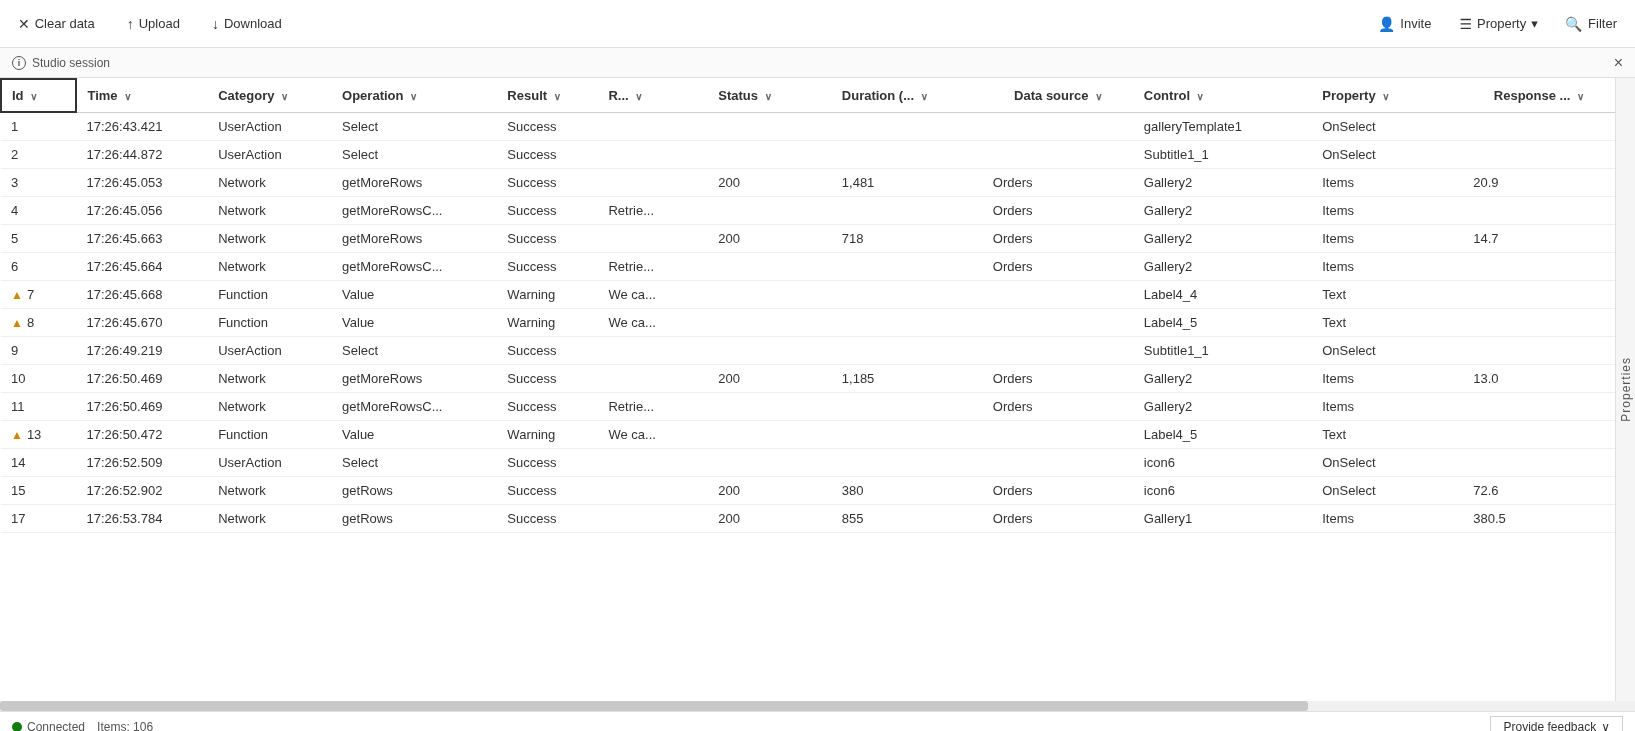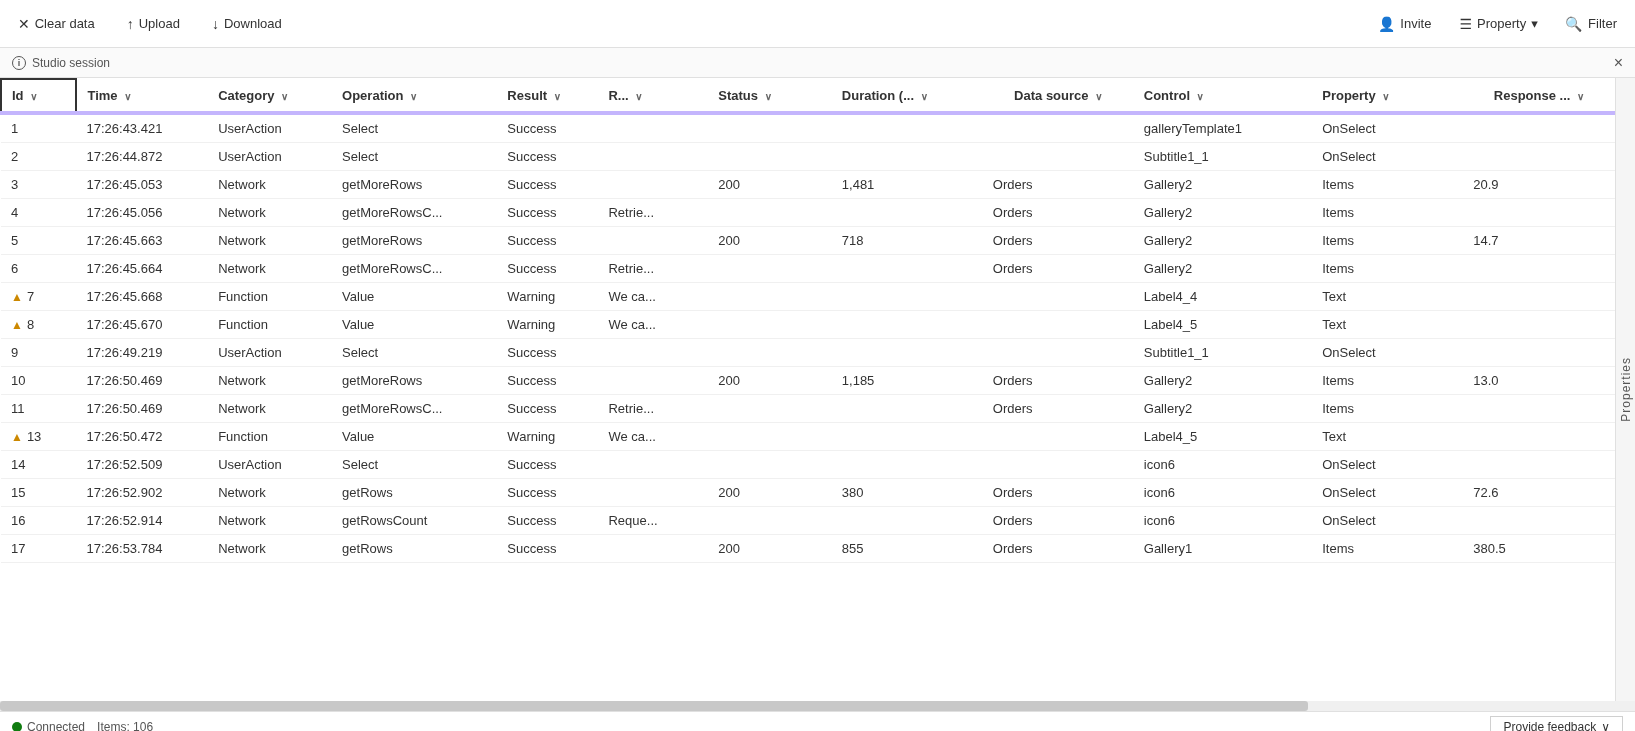--- a/index.html
+++ b/index.html
@@ -99,21 +99,21 @@
     }
 
     table {
       border-collapse: collapse;
       width: 100%;
       min-width: 1450px;
     }
 
     thead tr {
       background: #fff;
-      border-bottom: 4px solid #c4b5fd;
+      border-bottom: 1px solid #c4b5fd;
     }
 
     th {
       padding: 8px 10px;
       text-align: left;
       font-weight: 600;
       font-size: 13px;
       color: #333;
       border-right: none;
       white-space: nowrap;
@@ -512,34 +512,20 @@
             <td>Success</td>
             <td></td>
             <td>200</td>
             <td>380</td>
             <td>Orders</td>
             <td>icon6</td>
             <td>OnSelect</td>
             <td>72.6</td>
           </tr>
           <tr>
-            <td>16</td>
-            <td>17:26:52.914</td>
-            <td>Network</td>
-            <td>getRowsCount</td>
-            <td>Success</td>
-            <td>Reque...</td>
-            <td></td>
-            <td></td>
-            <td>Orders</td>
-            <td>icon6</td>
-            <td>OnSelect</td>
-            <td></td>
-          </tr>
-          <tr>
             <td>17</td>
             <td>17:26:53.784</td>
             <td>Network</td>
             <td>getRows</td>
             <td>Success</td>
             <td></td>
             <td>200</td>
             <td>855</td>
             <td>Orders</td>
             <td>Gallery1</td>

